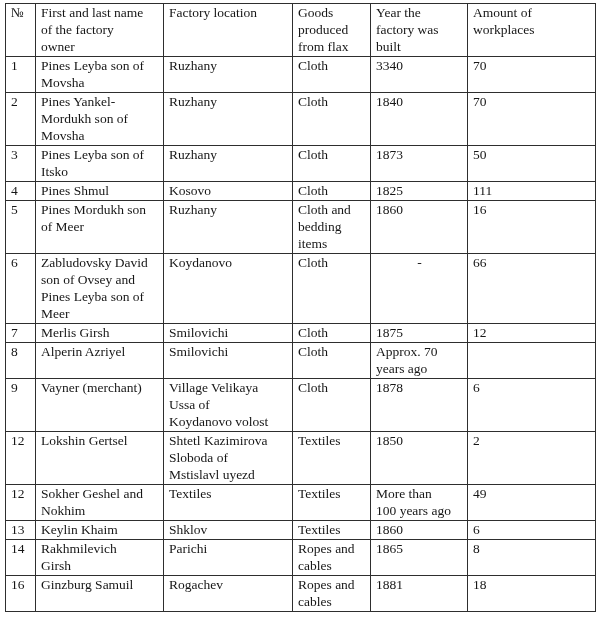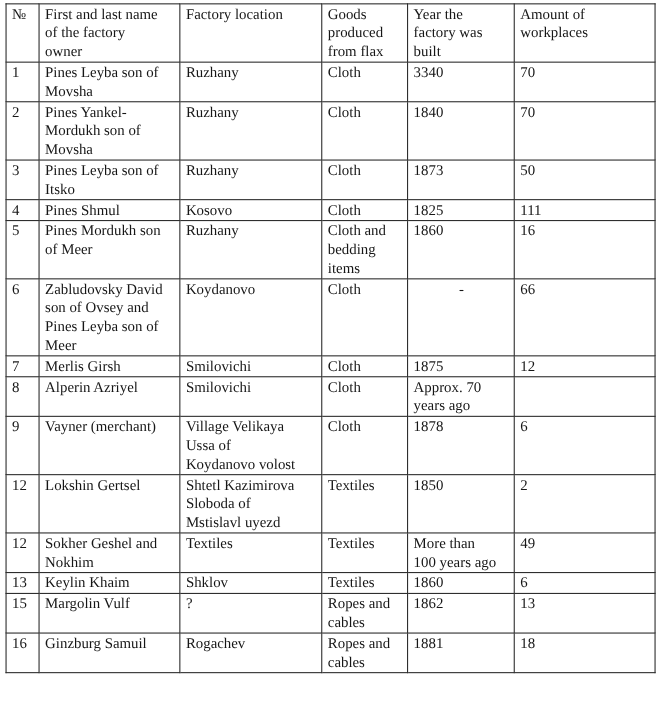--- a/index.html
+++ b/index.html
@@ -178,27 +178,28 @@
         </tr>
         <tr>
           <td>13</td>
           <td>Keylin Khaim</td>
           <td>Shklov</td>
           <td>Textiles</td>
           <td>1860</td>
           <td>6</td>
         </tr>
         <tr>
-          <td>15</td>
-          <td>Margolin Vulf</td>
-          <td>?</td>
+          <td>14</td>
+          <td>Rakhmilevich
+Girsh</td>
+          <td>Parichi</td>
           <td>Ropes and
 cables</td>
-          <td>1862</td>
-          <td>13</td>
+          <td>1865</td>
+          <td>8</td>
         </tr>
         <tr>
           <td>16</td>
           <td>Ginzburg Samuil</td>
           <td>Rogachev</td>
           <td>Ropes and
 cables</td>
           <td>1881</td>
           <td>18</td>
         </tr>

